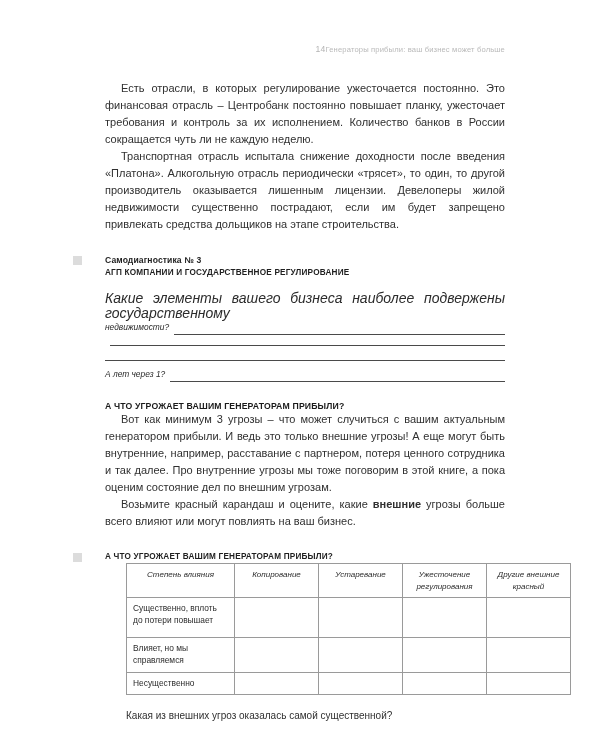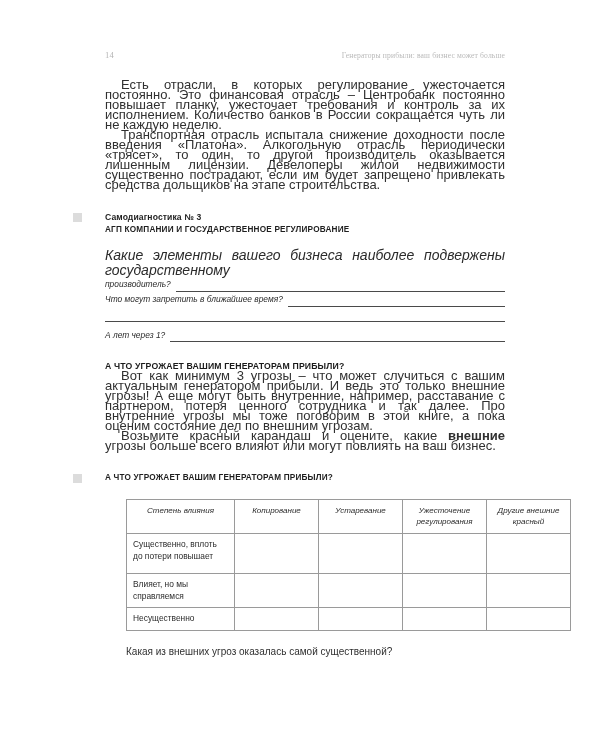--- a/index.html
+++ b/index.html
@@ -21,47 +21,46 @@
     left: 0; top: 0;
     width: 600px;
     height: 750px;
     box-sizing: border-box;
   }
 
   
   .running-head {
     position: absolute;
     left: 105px;
-    top: 50px;
+    top: 44px;
     width: 400px;
     display: flex;
     align-items: baseline;
-    justify-content: space-between;
+    justify-content: flex-end;
     color: #b9b9b9;
     font-size: 7.6px;
     letter-spacing: 0.15px;
-    font-family: Liberation Serif, serif;
   }
   .folio {
     font-size: 8.6px;
     color: #b4b4b4;
   }
 
   
   .content {
     position: absolute;
     left: 105px;
     top: 80px;
     width: 400px;
   }
 
   p.body {
     margin: 0;
-    font-size: 13px;
-    line-height: 10px;
+    font-size: 11px;
+    line-height: 17px;
     text-align: justify;
     text-indent: 16px;
     color: #303030;
     hyphens: manual;
   }
   p.body + p.body { margin-top: 0px; }
 
   .gap-para { margin-top: 1px; }
 
   b.inline-bold { font-weight: bold; }
@@ -145,21 +144,20 @@
     margin-top: 19px;
     font-size: 8.7px;
     font-weight: bold;
     letter-spacing: 0.15px;
     color: #1a1a1a;
   }
   .after-head { margin-top: 9px; }
 
   
   .table-wrap {
-    margin-top: 14px;
     margin-left: 21px;
     width: 379px;
   }
   table.diag-table {
     border-collapse: collapse;
     width: 379px;
     table-layout: fixed;
   }
   table.diag-table td, table.diag-table th {
     border: 0.8px solid #9a9a9a;
@@ -219,25 +217,24 @@
 
     <div class="diag-block">
       <div class="diag-marker"></div>
       <div class="diag-title">Самодиагностика № 3</div>
       <div class="diag-sub">АГП КОМПАНИИ И ГОСУДАРСТВЕННОЕ РЕГУЛИРОВАНИЕ</div>
 
 
       <div class="fillins">
         <div class="q q-just">Какие элементы вашего бизнеса наиболее подвержены государственному</div>
         <div class="rule-row">
-          <span class="q-text">производитель?</span>
+          <span class="q-text">недвижимости?</span>
           <span class="rule"></span>
         </div>
         <div class="rule-row">
-          <span class="q-text">Что могут запретить в ближайшее время?</span>
           <span class="rule"></span>
         </div>
         <div class="rule-full"></div>
         <div class="spacer-6"></div>
         <div class="rule-row">
           <span class="q-text">А лет через 1?</span>
           <span class="rule"></span>
         </div>
       </div>
     </div>

